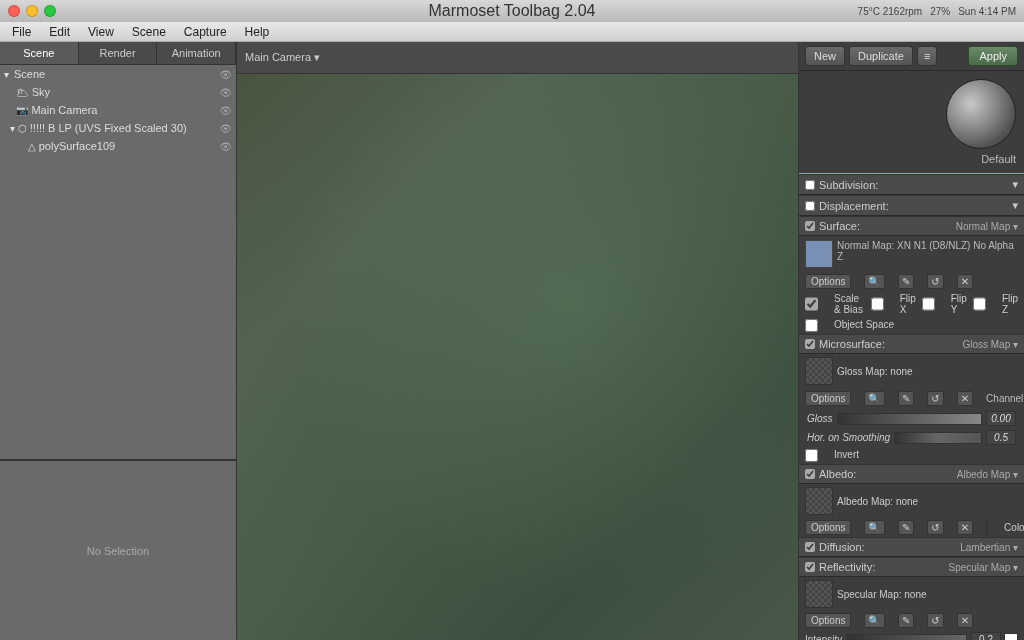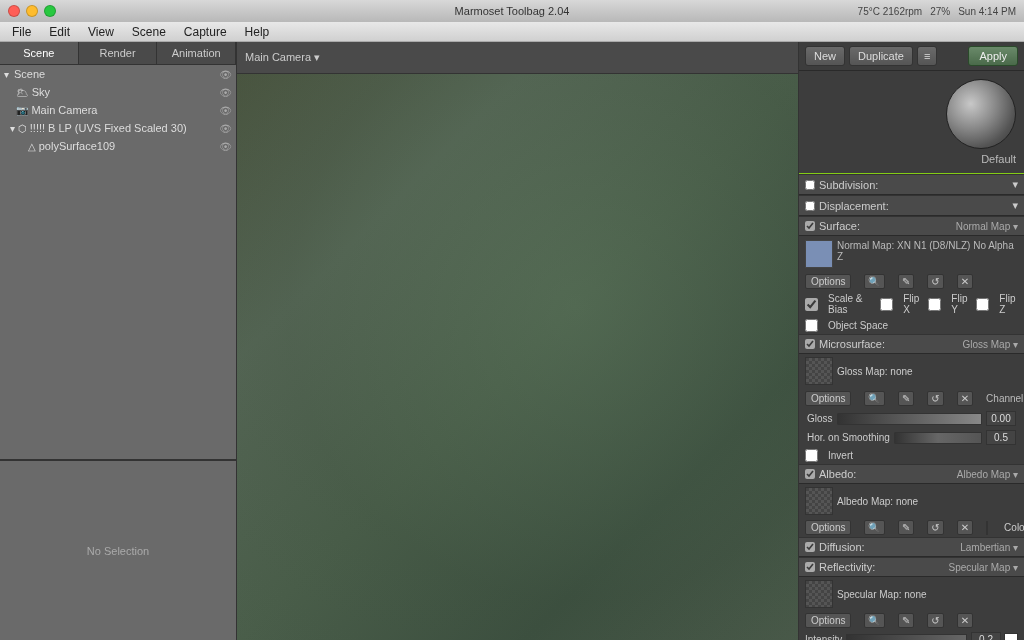--- a/index.html
+++ b/index.html
@@ -33,21 +33,21 @@
       border-radius: 50%;
       border: 1px solid rgba(0,0,0,0.2);
     }
     .tl-close { background: #ff5f57; }
     .tl-min { background: #febc2e; }
     .tl-max { background: #28c840; }
     .title-bar-title {
       position: absolute;
       left: 50%;
       transform: translateX(-50%);
-      font-size: 11px;
+      font-size: 16px;
       color: #333;
       font-weight: 500;
     }
     .title-bar-right {
       margin-left: auto;
       display: flex;
       align-items: center;
       gap: 8px;
       font-size: 10px;
       color: #444;
@@ -328,22 +328,21 @@
       display: flex;
       align-items: center;
       padding: 2px 6px;
       font-size: 10px;
       color: #ccc;
       gap: 6px;
       flex-shrink: 0;
     }
     .check-label {
       display: flex;
-      align-items: center;
-      gap: 10px;
+      gap: 16px;
     }
     .small-check { accent-color: #aaa; }
 
     
     .color-swatch {
       width: 22px;
       height: 14px;
       background: #ffffff;
       border: 1px solid #333;
     }
@@ -357,20 +356,21 @@
       flex-shrink: 0;
     }
 
     .gloss-row {
       display: flex;
       align-items: center;
       padding: 2px 8px;
       font-size: 10px;
       color: #ccc;
       flex-shrink: 0;
+      font-style: italic;
     }
     .gloss-bar {
       flex: 1;
       height: 12px;
       background: linear-gradient(to right, #333, #888);
       border: 1px solid #333;
       border-radius: 1px;
       margin: 0 4px;
     }
     .gloss-value-box {

